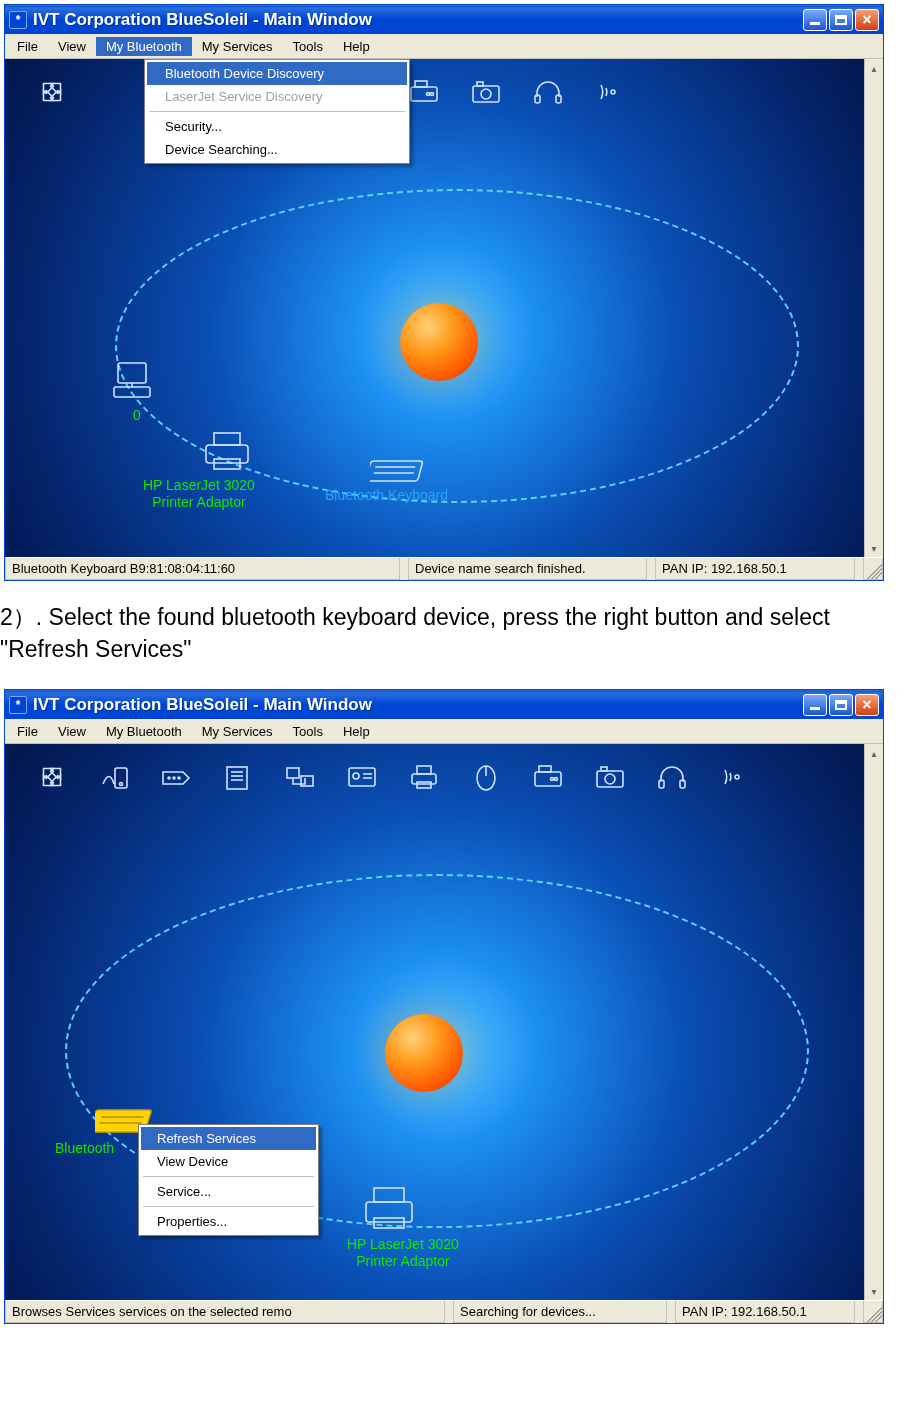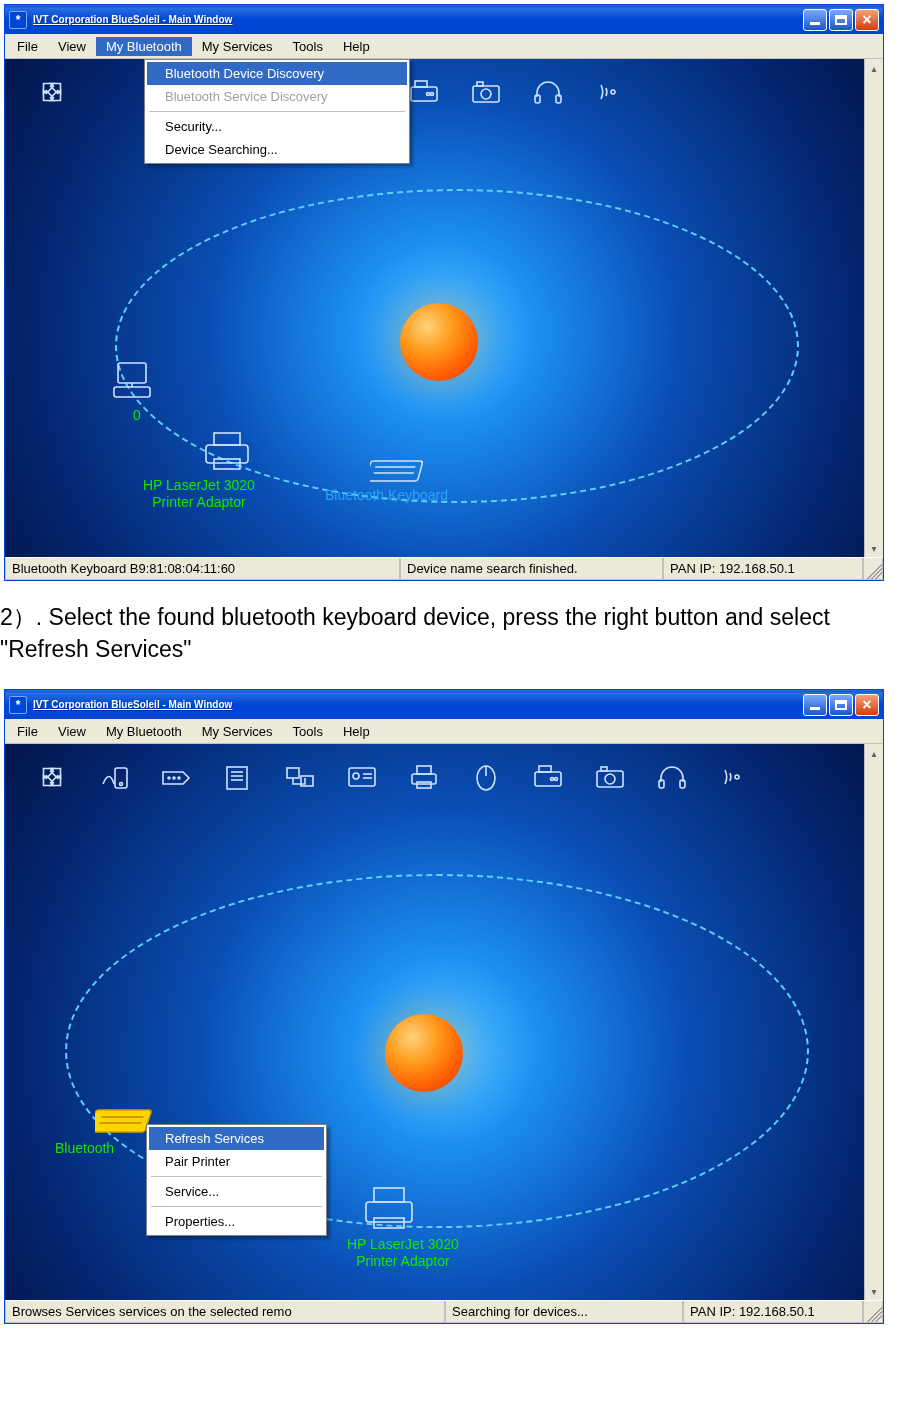--- a/index.html
+++ b/index.html
@@ -38,25 +38,24 @@
     color: #fff;
   }
   .titlebar .bt-icon {
     width: 16px; height: 16px; margin-right: 6px;
     display:flex; align-items:center; justify-content:center;
     font-size:12px; font-weight:bold;
     background:#0046d5; border:1px solid #7aa9ff; border-radius:2px;
   }
   .titlebar .title-text {
     font-weight: bold;
-    font-size: 10px;
+    font-size: 17px;
     flex: 1;
     white-space: nowrap;
     text-shadow: 1px 1px 0 rgba(0,0,0,0.3);
-    text-decoration: underline;
   }
   .winbtns { display:flex; gap:2px; }
   .winbtn {
     width: 24px; height: 22px;
     border: 1px solid #fff;
     border-radius: 3px;
     display:flex; align-items:center; justify-content:center;
     font-family: Arial, sans-serif;
     font-weight: bold;
     font-size: 14px;
@@ -180,20 +179,21 @@
   .ctxmenu .citem.selected { background:#316ac5; color:#fff; }
   .ctxmenu .sep { height:1px; background:#c0c0c0; margin:3px 2px; }
 
   .statusbar {
     height:22px;
     background:#ece9d8;
     border-top:1px solid #fff;
     display:flex;
     font-size:13px;
     align-items:stretch;
+    gap:8px;
   }
   .statusbar .cell {
     padding:2px 6px;
     border:1px solid #c0c0c0;
     border-top:none;
     display:flex; align-items:center;
     box-sizing:border-box;
     overflow:hidden; white-space:nowrap;
   }
   .statusbar .grip {
@@ -331,21 +331,21 @@
       <svg width="56" height="28" viewBox="0 0 56 28">
             <rect x="2" y="4" width="52" height="20" rx="3" transform="skewX(-15)"></rect>
             <line x1="8" y1="10" x2="48" y2="10" transform="skewX(-15)"></line>
             <line x1="8" y1="16" x2="48" y2="16" transform="skewX(-15)"></line>
           </svg>
     </div>
     <div class="device-label" style="position:absolute; left:320px; top:428px; color:#2aa3ff;">Bluetooth Keyboard</div>
 
     <div class="dropdown" style="left:99px; top:0px;margin-left:40px;">
       <div class="ditem selected">Bluetooth Device Discovery</div>
-      <div class="ditem disabled">Bluetooth Service Discovery</div>
+      <div class="ditem disabled">LaserJet Service Discovery</div>
       <div class="sep"></div>
       <div class="ditem">Security...</div>
       <div class="ditem">Device Searching...</div>
     </div>
 
     <div class="scrollbar">
       <div class="arrow">▴</div>
       <div class="track"></div>
       <div class="arrow">▾</div>
     </div>
@@ -471,23 +471,23 @@
             <rect x="6" y="18" width="46" height="20" rx="3"></rect>
             <rect x="14" y="4" width="30" height="14"></rect>
             <rect x="14" y="34" width="30" height="10"></rect>
           </svg>
     </div>
     <div style="position:absolute; left:342px; top:492px;">
       <div class="device-label">HP LaserJet 3020</div>
       <div class="device-label">Printer Adaptor</div>
     </div>
 
-    <div class="ctxmenu" style="left:141px; top:380px;">
+    <div class="ctxmenu" style="left:133px; top:380px;">
       <div class="citem selected">Refresh Services</div>
-      <div class="citem">Pair Printer</div>
+      <div class="citem">View Device</div>
       <div class="sep"></div>
       <div class="citem">Service...</div>
       <div class="sep"></div>
       <div class="citem">Properties...</div>
     </div>
 
     <div class="scrollbar">
       <div class="arrow">▴</div>
       <div class="track"></div>
       <div class="arrow">▾</div>

